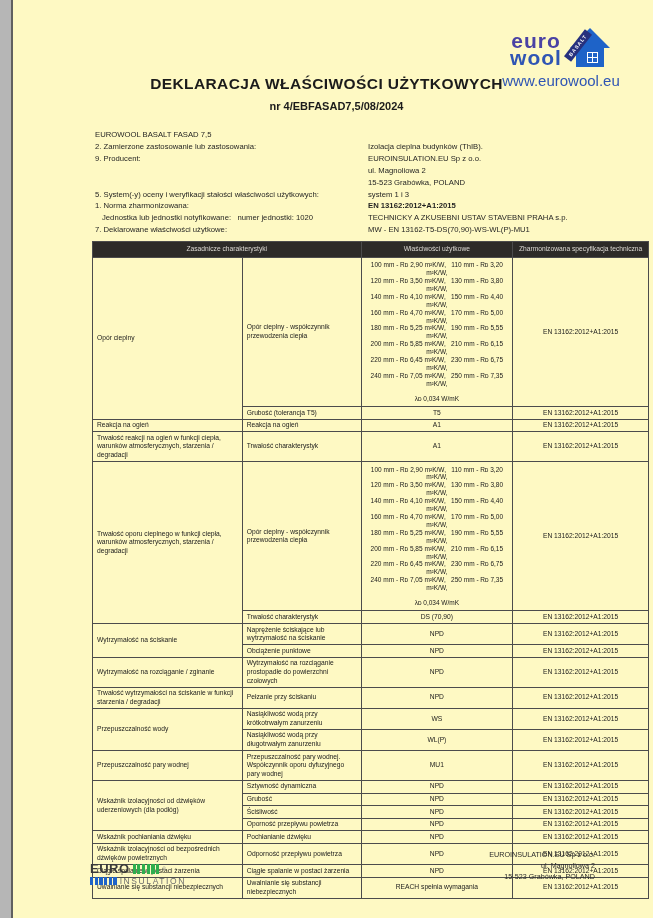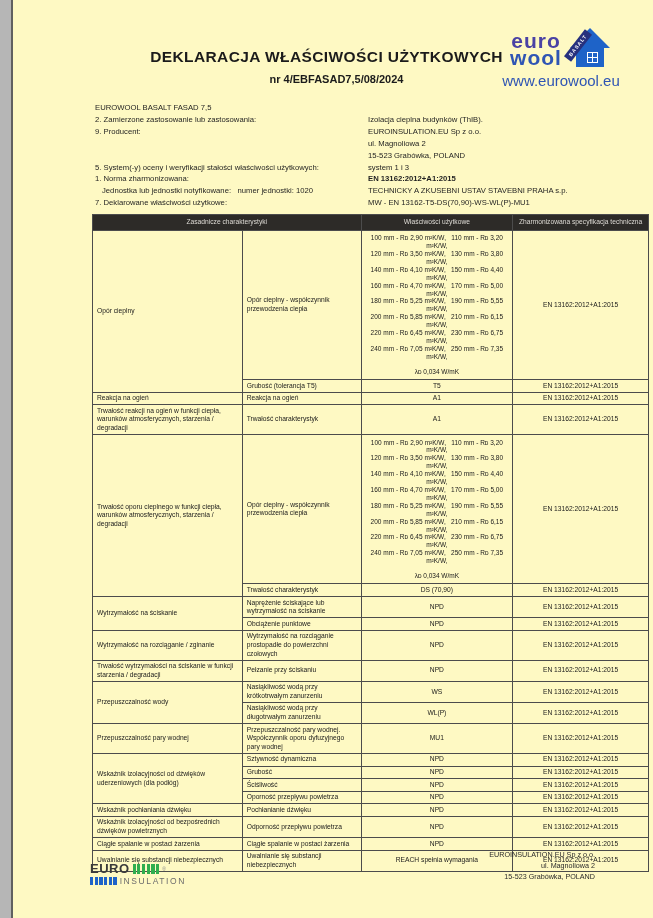--- a/index.html
+++ b/index.html
@@ -21,21 +21,21 @@
         border-bottom:20px solid #1e63c8;}
   .housebody{position:absolute;top:19px;left:8px;width:28px;height:20px;background:#1e63c8;}
   .window{position:absolute;top:24px;left:19px;width:11px;height:11px;background:#fff;
           display:grid;grid-template-columns:1fr 1fr;grid-template-rows:1fr 1fr;gap:1px;padding:1px;box-sizing:border-box;}
   .window span{background:#1e63c8;display:block;}
   .ribbon{position:absolute;top:13px;left:-7px;width:34px;height:9px;background:#27317e;
           transform:rotate(-52deg);color:#fff;font-size:5px;font-weight:bold;
           letter-spacing:1px;text-align:center;line-height:9px;}
   .brand-site{margin-top:2px;font-size:15px;font-weight:normal;color:#2f55b4;}
 
-  .doc-title{padding-top:48px;text-align:center;font-size:15.5px;font-weight:bold;
+  .doc-title{padding-top:75px;text-align:center;font-size:15.5px;font-weight:bold;
              letter-spacing:.4px;color:#1b1b1b;}
   .doc-number{margin-top:7px;text-align:center;font-size:11px;font-weight:bold;color:#1b1b1b;padding-left:20px;}
 
   
   .info{margin:17px 0 0 95px;font-size:7.7px;line-height:11.9px;color:#1f1f1f;}
   .irow{display:flex;}
   .ilabel{width:273px;flex:none;}
   .ilabel.indent{padding-left:7px;box-sizing:border-box;}
   .ival{flex:1;}
   .ival.bold{font-weight:bold;}

